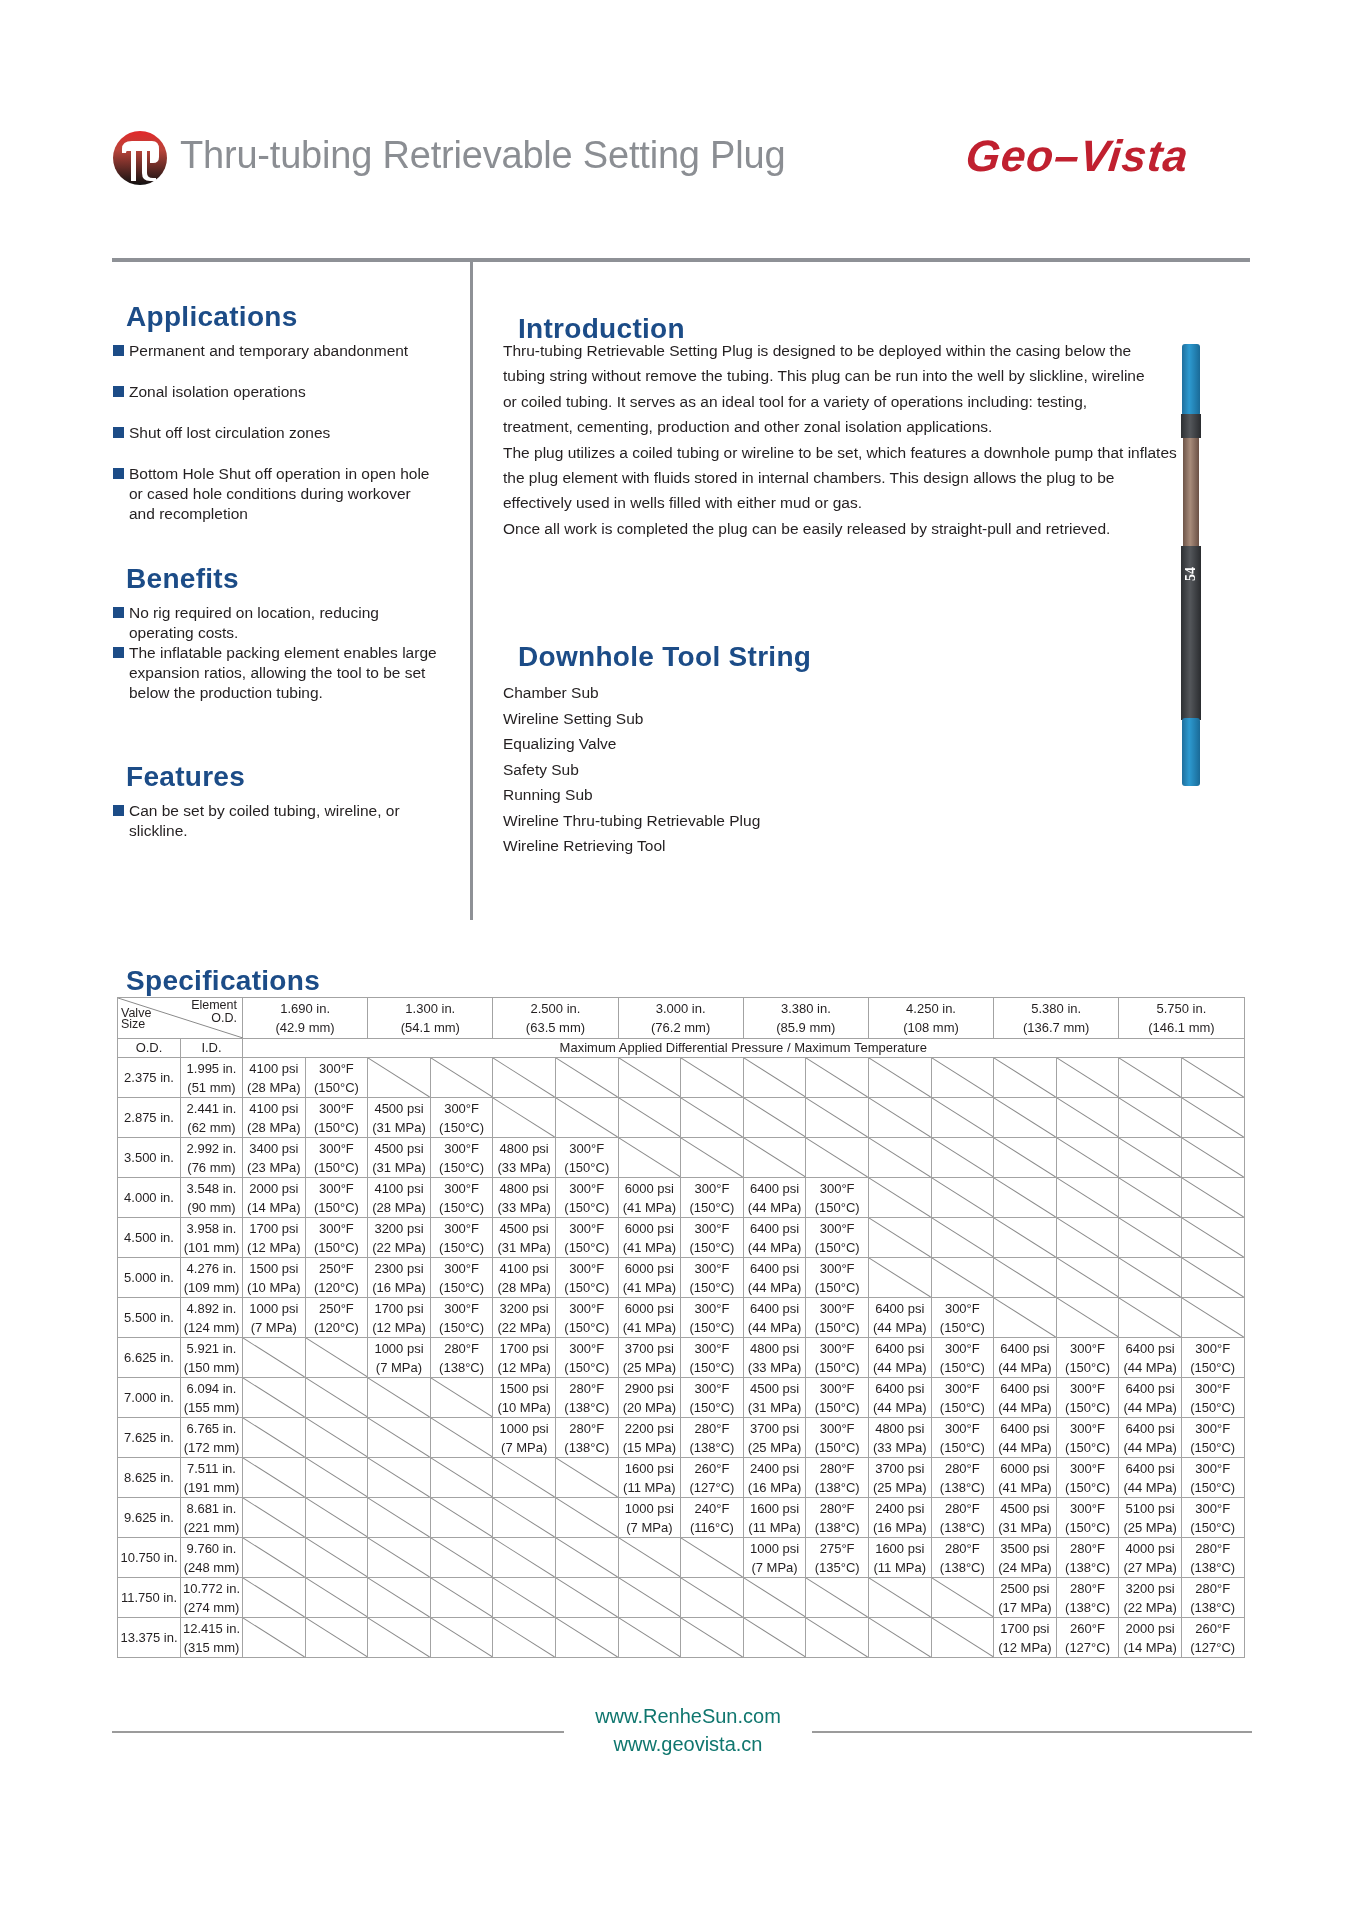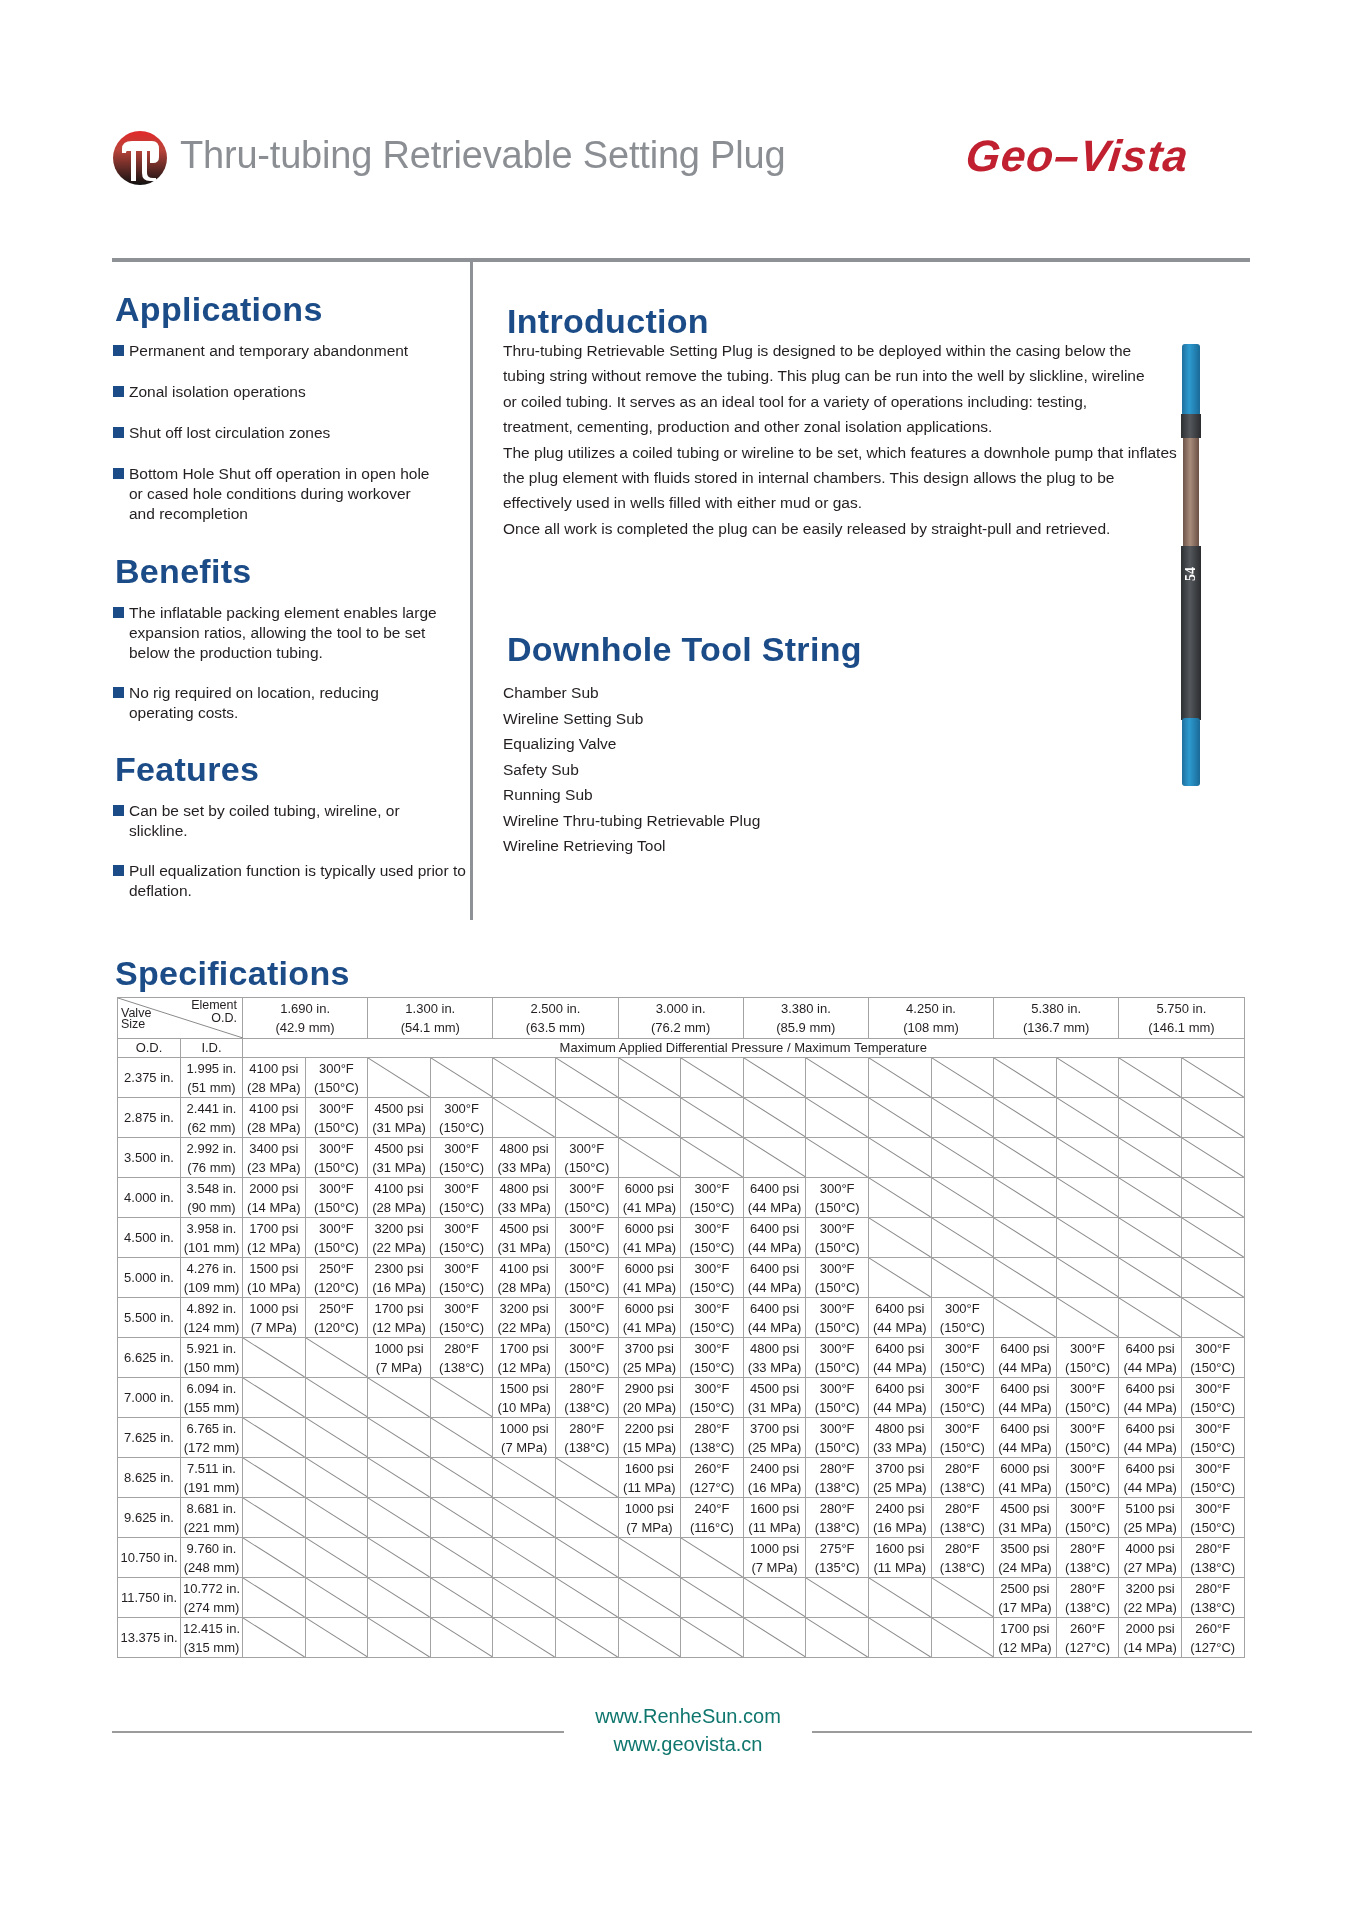--- a/index.html
+++ b/index.html
@@ -6,21 +6,21 @@
   body { width: 1361px; height: 1909px; position: relative; font-family: "Liberation Sans", sans-serif; color: #231f20; overflow: hidden; }
 
   
   .logo-mark { position: absolute; left: 112px; top: 127px; width: 56px; height: 60px; }
   .doc-title { position: absolute; left: 180px; top: 136px; font-size: 38px; color: #8b8e93; letter-spacing: -0.2px; white-space: nowrap; line-height: 1; }
   .brand { position: absolute; left: 966px; top: 134px; font-size: 44px; font-weight: bold; font-style: italic; color: #c0202f; letter-spacing: 1px; line-height: 1; transform: skewX(-6deg); white-space: nowrap; }
 
   .top-rule { position: absolute; left: 112px; top: 258px; width: 1138px; height: 4px; background: #8e9196; }
   .col-divider { position: absolute; left: 470px; top: 260px; width: 3px; height: 660px; background: #8e9196; }
 
-  h2.sec { position: absolute; margin: 3px; font-size: 34px; font-weight: bold; color: #1c4c87; line-height: 1; letter-spacing: 0.3px; text-align: right; }
+  h2.sec { position: absolute; margin: 14px; font-size: 28px; font-weight: bold; color: #1c4c87; line-height: 1; letter-spacing: 0.3px; text-align: right; }
 
   .bullets { position: absolute; left: 112px; width: 340px; margin: 0; padding: 0; list-style: none; font-size: 15.5px; line-height: 20px; color: #231f20; }
   .bullets li { position: relative; padding-left: 17px; }
   .bullets li .sq { position: absolute; left: 1px; top: 4px; width: 11px; height: 11px; background: #1c4c87; }
 
   .intro { position: absolute; left: 503px; top: 338px; width: 660px; font-size: 15.5px; line-height: 25.4px; color: #231f20; }
   .intro p { margin: 0; }
 
   .toolstring { position: absolute; left: 503px; top: 680px; margin: 0; padding: 0; list-style: none; font-size: 15.5px; line-height: 25.5px; }
 
@@ -76,28 +76,27 @@
 <h2 class="sec" style="left:112px; top:289px;">Applications</h2>
 <ul class="bullets" style="top:341px;">
   <li style="margin-bottom:21px;"><span class="sq"></span><span>Permanent and temporary abandonment</span></li>
   <li style="margin-bottom:21px;"><span class="sq"></span><span>Zonal isolation operations</span></li>
   <li style="margin-bottom:21px;"><span class="sq"></span><span>Shut off lost circulation zones</span></li>
   <li style="width:310px;"><span class="sq"></span><span>Bottom Hole Shut off operation in open hole or cased hole conditions during workover and recompletion</span></li>
 </ul>
 
 <h2 class="sec" style="left:112px; top:551px;">Benefits</h2>
 <ul class="bullets" style="top:603px;">
+  <li style="width:300px;"><span class="sq"></span><span>No rig required on location, reducing operating costs.</span></li>
   <li style="margin-bottom:20px; width:318px;"><span class="sq"></span><span>The inflatable packing element enables large expansion ratios, allowing the tool to be set below the production tubing.</span></li>
-  <li style="width:300px;"><span class="sq"></span><span>No rig required on location, reducing operating costs.</span></li>
 </ul>
 
 <h2 class="sec" style="left:112px; top:749px;">Features</h2>
 <ul class="bullets" style="top:801px;">
   <li style="margin-bottom:20px; width:318px;"><span class="sq"></span><span>Can be set by coiled tubing, wireline, or slickline.</span></li>
-  <li style="width:340px;"><span class="sq"></span><span>Pull equalization function is typically used prior to deflation.</span></li>
 </ul>
 
 <h2 class="sec" style="left:504px; top:301px;">Introduction</h2>
 <div class="intro">
   <p style="width:650px;">Thru-tubing Retrievable Setting Plug is designed to be deployed within the casing below the tubing string without remove the tubing. This plug can be run into the well by slickline, wireline or coiled tubing. It serves as an ideal tool for a variety of operations including: testing, treatment, cementing, production and other zonal isolation applications.</p>
   <p style="width:680px;">The plug utilizes a coiled tubing or wireline to be set, which features a downhole pump that inflates the plug element with fluids stored in internal chambers. This design allows the plug to be effectively used in wells filled with either mud or gas.</p>
   <p style="width:610px;">Once all work is completed the plug can be easily released by straight-pull and retrieved.</p>
 </div>
 
 <h2 class="sec" style="left:504px; top:629px;">Downhole Tool String</h2>

